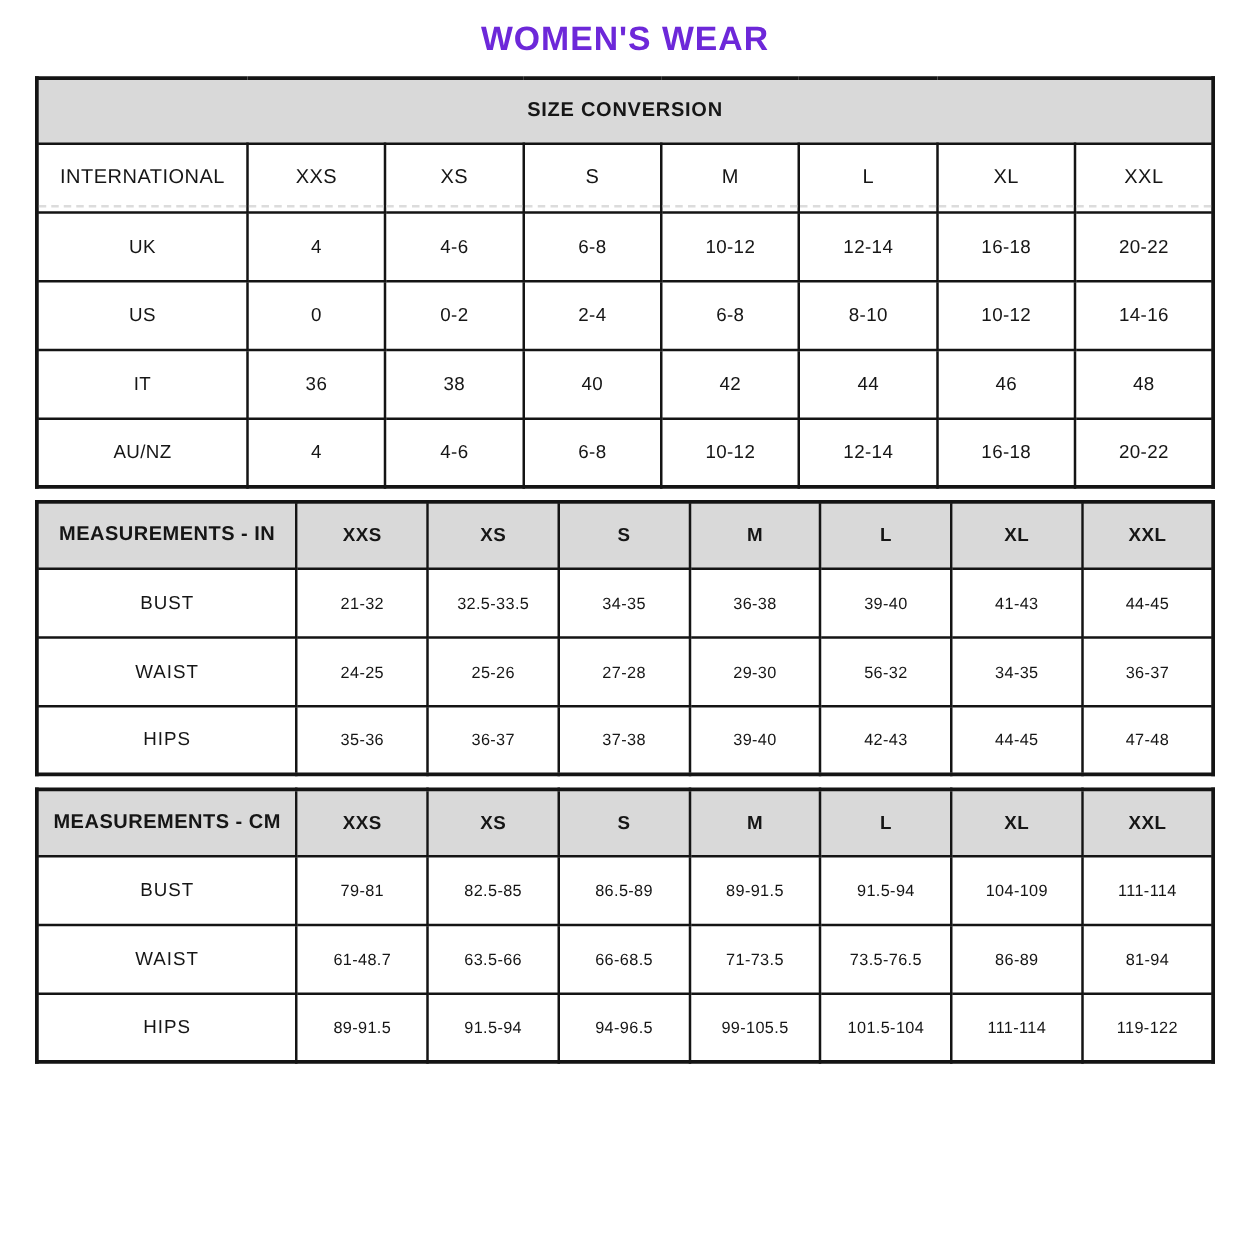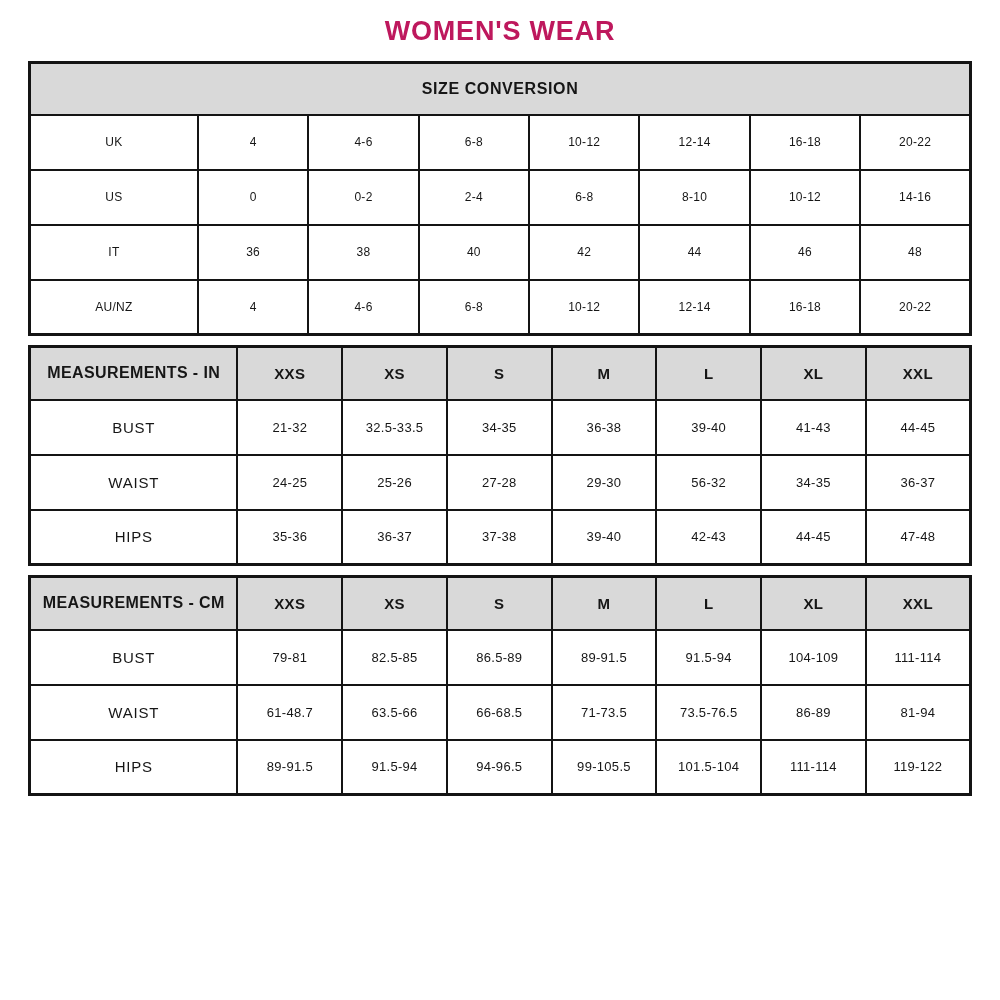--- a/index.html
+++ b/index.html
@@ -24,21 +24,21 @@
     width: 1000px;
     padding: 0 28px;
   }
   h1.page-title {
     margin: 0;
     padding: 16px 0 14px 0;
     text-align: center;
     font-size: 27px;
     font-weight: 800;
     letter-spacing: 0.8px;
-    color: #be185d;
+    color: #6d28d9;
   }
   table {
     width: 100%;
     border-collapse: collapse;
     table-layout: fixed;
     border: 3px solid var(--border);
     margin-bottom: 9px;
   }
   th, td {
     border: 2px solid var(--border);
@@ -64,21 +64,21 @@
   }
   
   .t-conv .cols th::after {
     content: "";
     position: absolute;
     left: 0; right: 0; bottom: 3px;
     border-top: 2px dashed #dcdcdc;
   }
   .t-conv tbody td {
     height: 55px;
-    font-size: 12px;
+    font-size: 15px;
     letter-spacing: 0.3px;
   }
   
   .t-meas thead th {
     height: 53px;
     background: var(--header-bg);
     font-weight: 700;
     font-size: 15px;
     letter-spacing: 0.4px;
   }
@@ -108,20 +108,30 @@
         <col style="width:11.73%">
       <col style="width:11.73%">
         <col style="width:11.73%">
         <col style="width:11.73%">
         <col style="width:11.72%">
     </colgroup>
     <thead>
       <tr>
         <th colspan="8" class="section-head">SIZE CONVERSION</th>
       </tr>
+      <tr class="cols">
+        <th>INTERNATIONAL</th>
+        <th>XXS</th>
+        <th>XS</th>
+        <th>S</th>
+        <th>M</th>
+        <th>L</th>
+        <th>XL</th>
+        <th>XXL</th>
+      </tr>
     </thead>
     <tbody>
 
         <tr>
           <td class="row-label">UK</td>
           <td>4</td>
           <td>4-6</td>
           <td>6-8</td>
           <td>10-12</td>
           <td>12-14</td>

